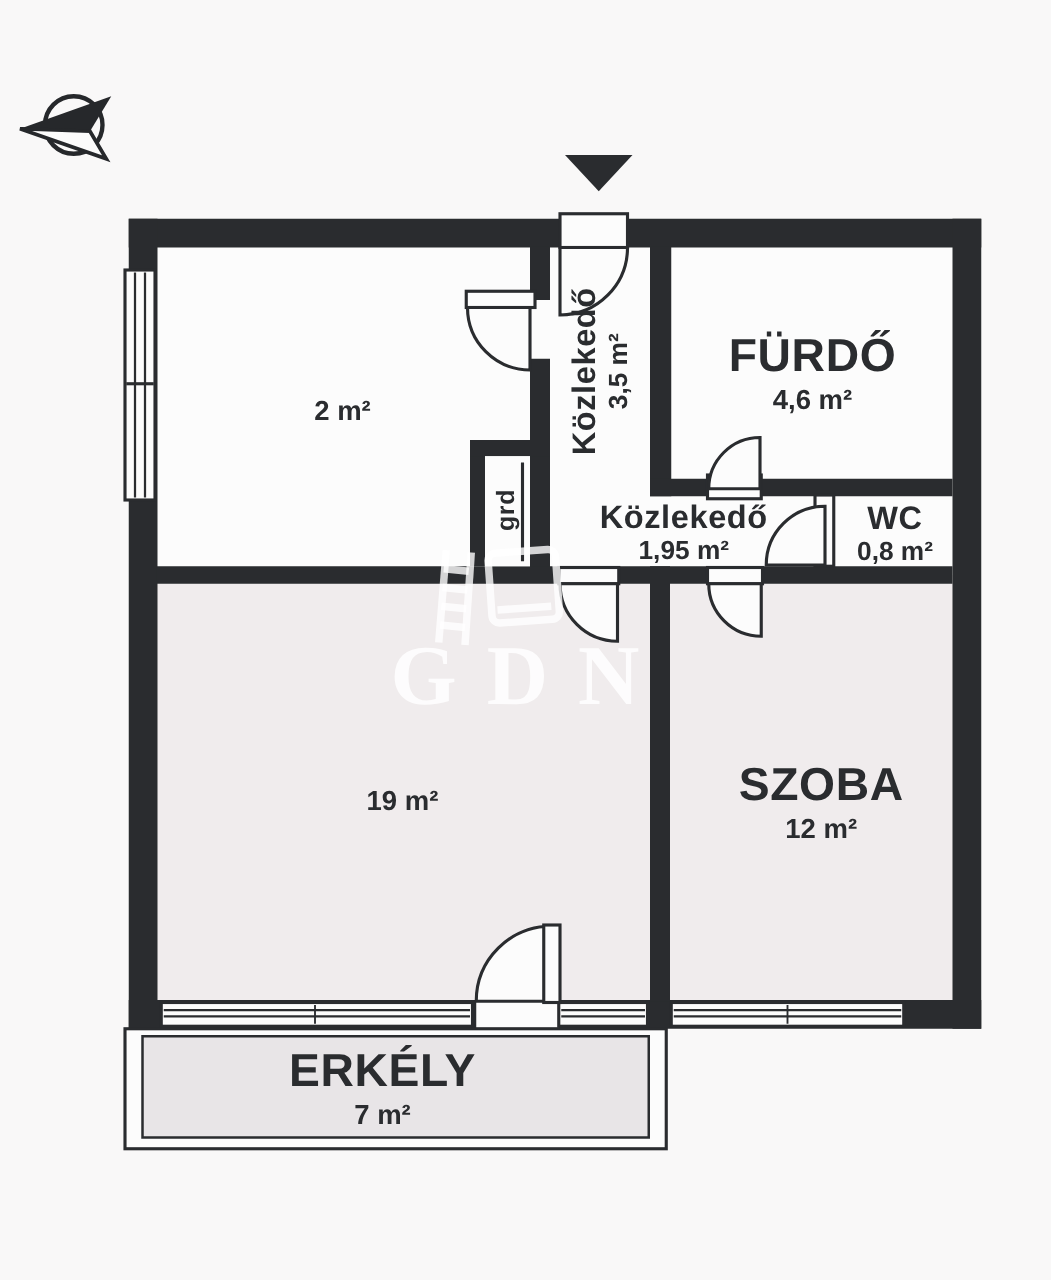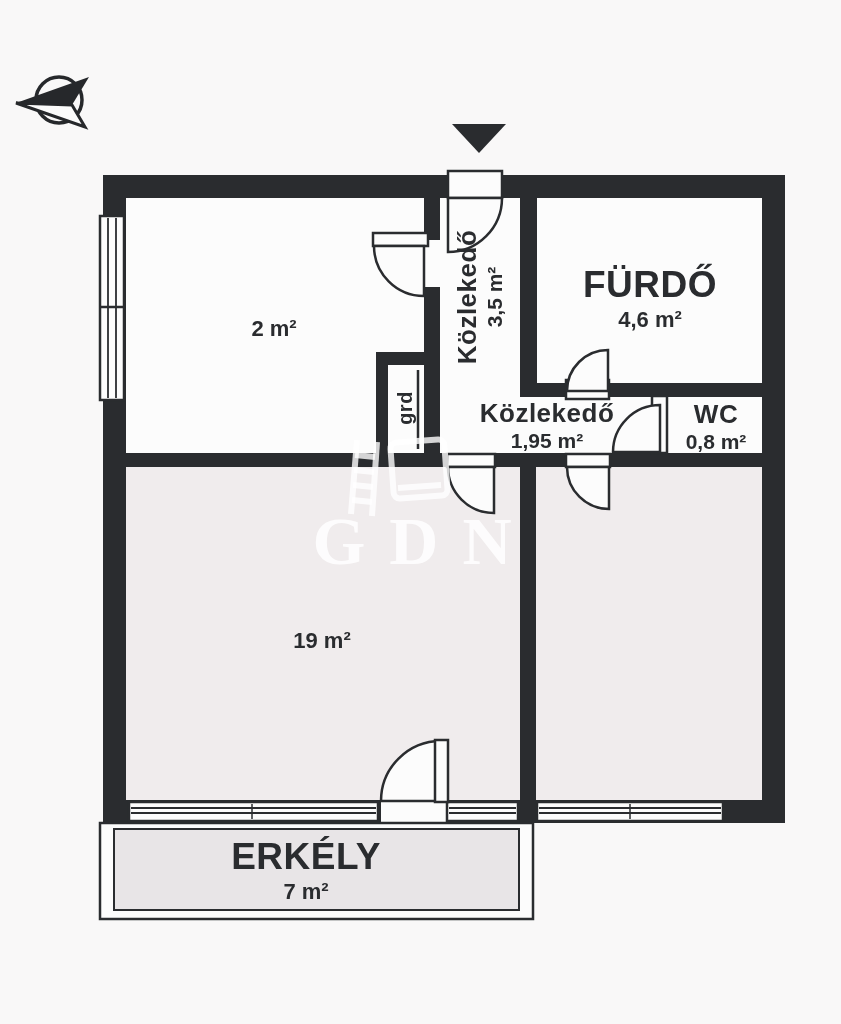--- a/index.html
+++ b/index.html
@@ -170,19 +170,23 @@
   </div>
 
   <div class="room-label vertical tiny" style="left:406px;top:408px">
     <div class="room-name">grd</div>
   </div>
 
   <div class="room-label" style="left:322px;top:641px">
     <div class="room-area">19 m²</div>
   </div>
 
+  <div class="room-label" style="left:657px;top:641px">
+    <div class="room-name">SZOBA</div>
+    <div class="room-area">12 m²</div>
+  </div>
 
   <div class="room-label" style="left:306px;top:870px">
     <div class="room-name">ERKÉLY</div>
     <div class="room-area">7 m²</div>
   </div>
 
 </div>
 
 </body></html>

